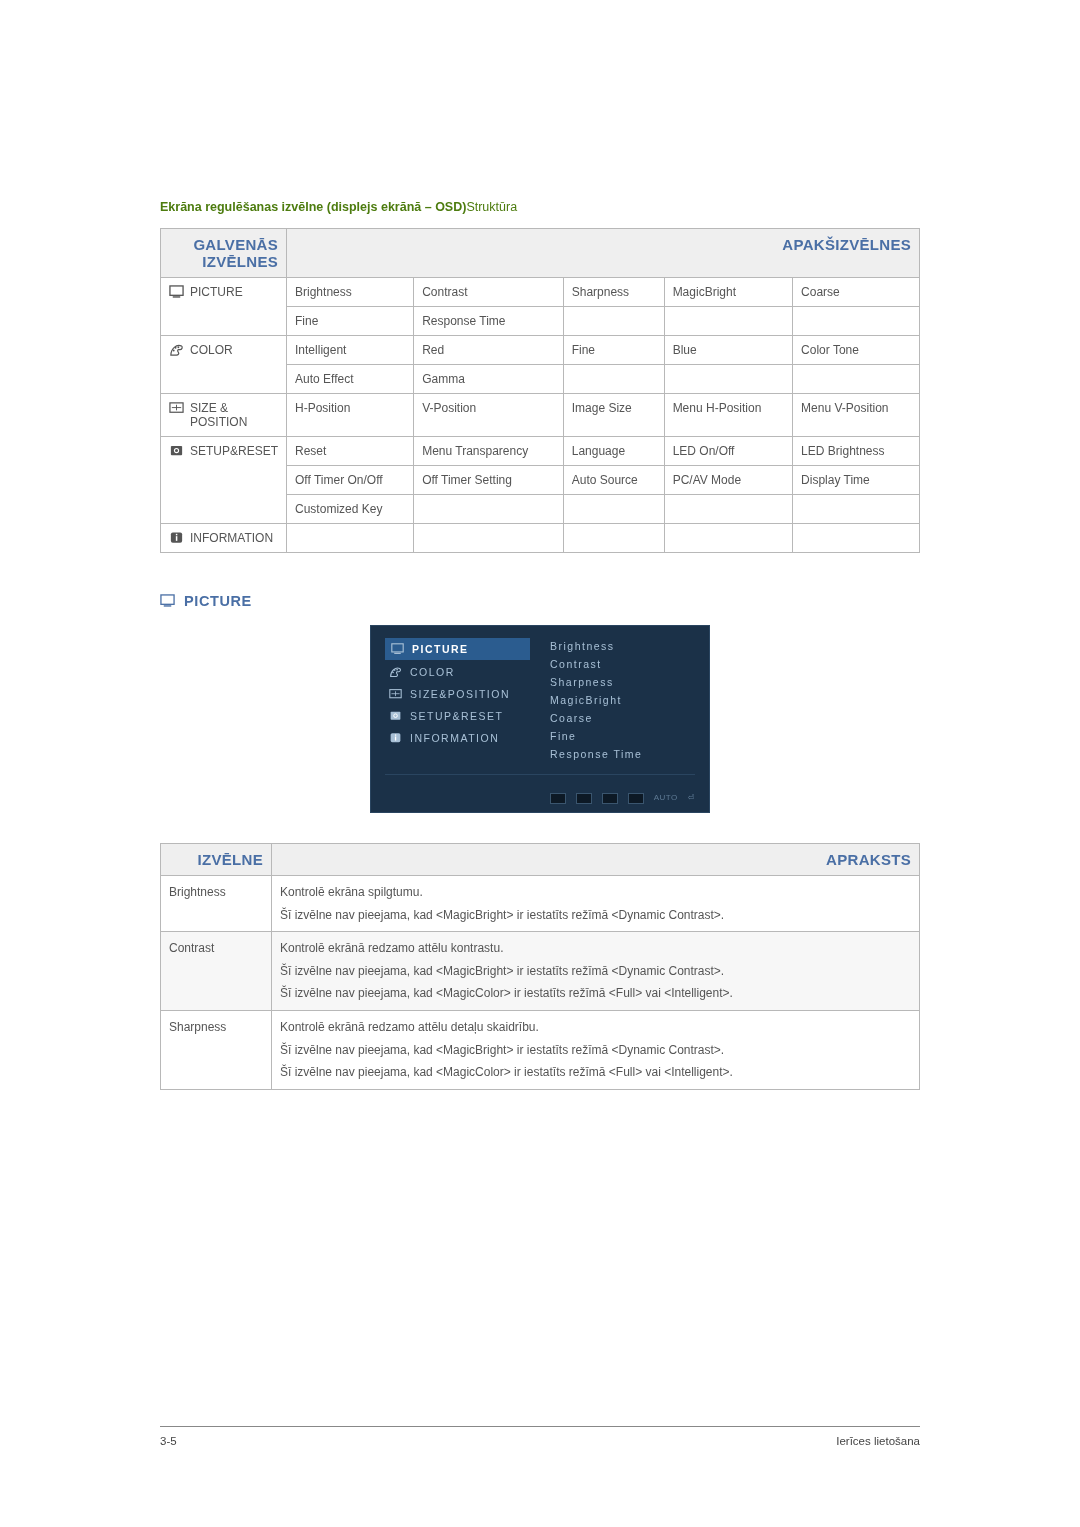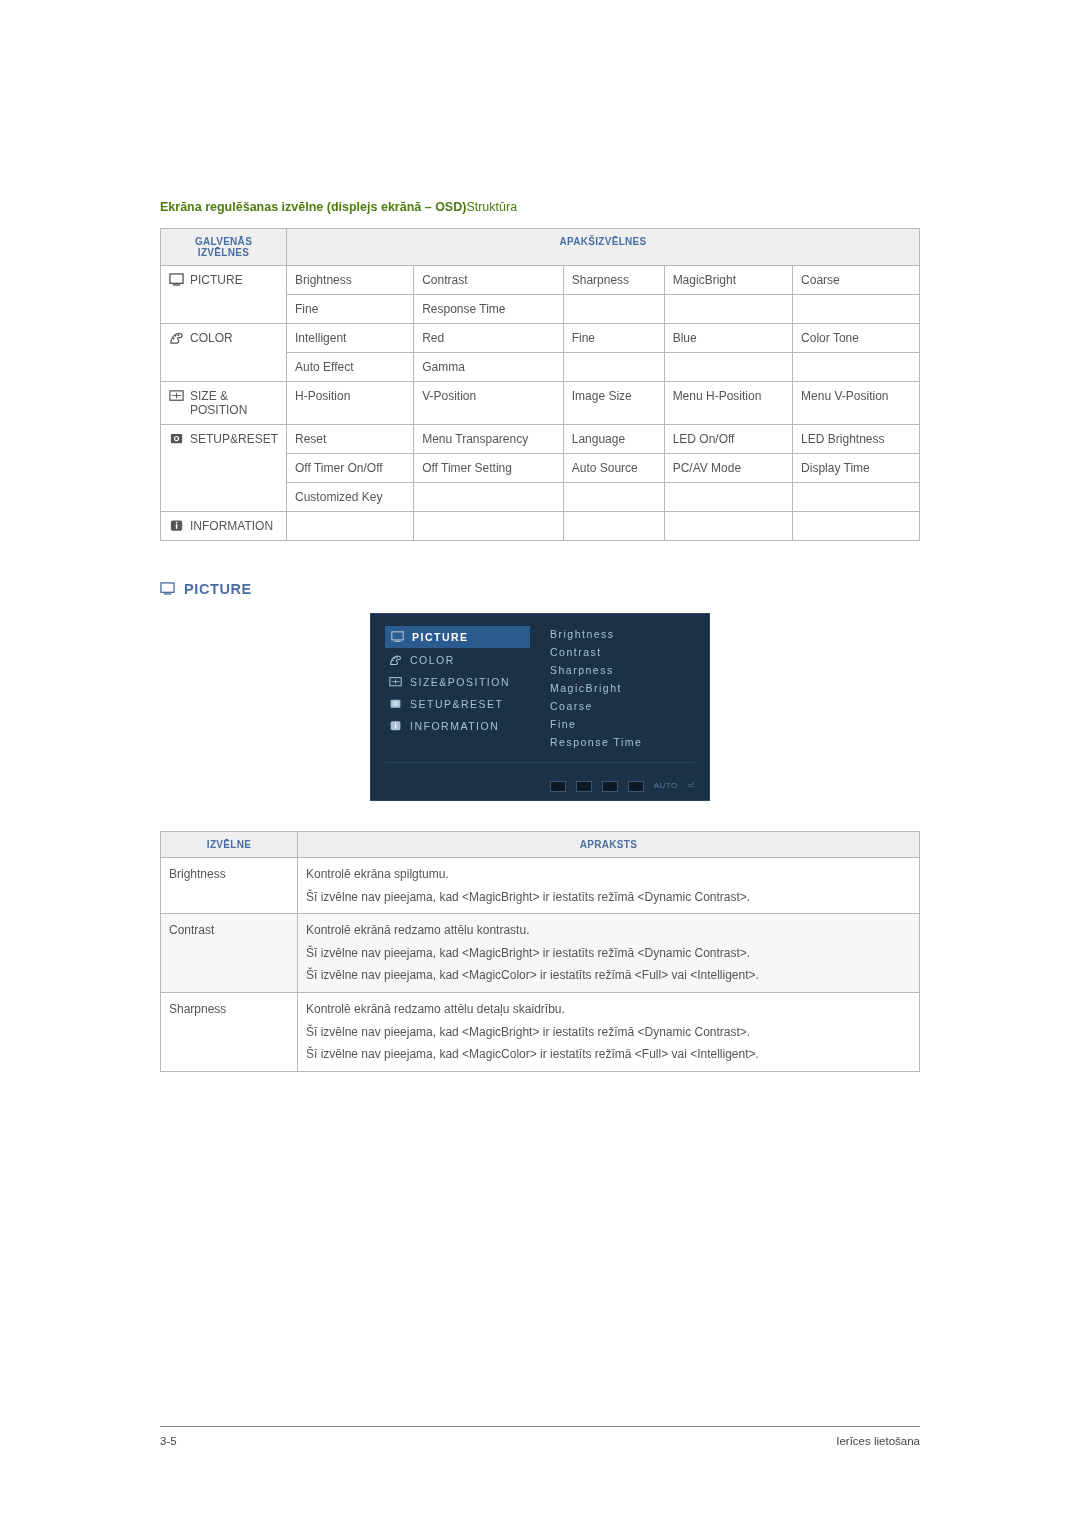--- a/index.html
+++ b/index.html
@@ -39,24 +39,24 @@
   }
   th, td {
     border: 1px solid #b8b8b8;
     padding: 7px 8px;
     text-align: left;
     vertical-align: top;
     color: #555;
   }
   th {
     background: #efefef;
-    text-align: center;
+    text-align: right;
     color: #4a6fa5;
     font-weight: bold;
-    font-size: 10px;
+    font-size: 15px;
     letter-spacing: 0.3px;
   }
   .menu-table th.first { width: 110px; }
   .menu-table td.first {
     color: #555;
     font-size: 12px;
   }
   .menu-table .catcell {
     display: flex;
     align-items: flex-start;
@@ -116,21 +116,21 @@
     gap: 10px;
     font-size: 8px;
     color: #5e7a94;
     letter-spacing: 0.5px;
   }
   .osd-footer .btn {
     width: 16px; height: 11px; background: #0d1925;
     border: 1px solid #3a556e;
   }
   
-  .desc-table th.c1 { width: 137px; }
+  .desc-table th.c1 { width: 111px; }
   .desc-table td { font-size: 12px; line-height: 1.55; }
   .desc-table tbody tr:nth-child(even) td { background: #f7f7f7; }
   .desc-table tbody tr:nth-child(odd) td { background: #fff; }
   
   .footer {
     position: absolute;
     left: 160px;
     right: 160px;
     bottom: 80px;
     border-top: 1px solid #888;

